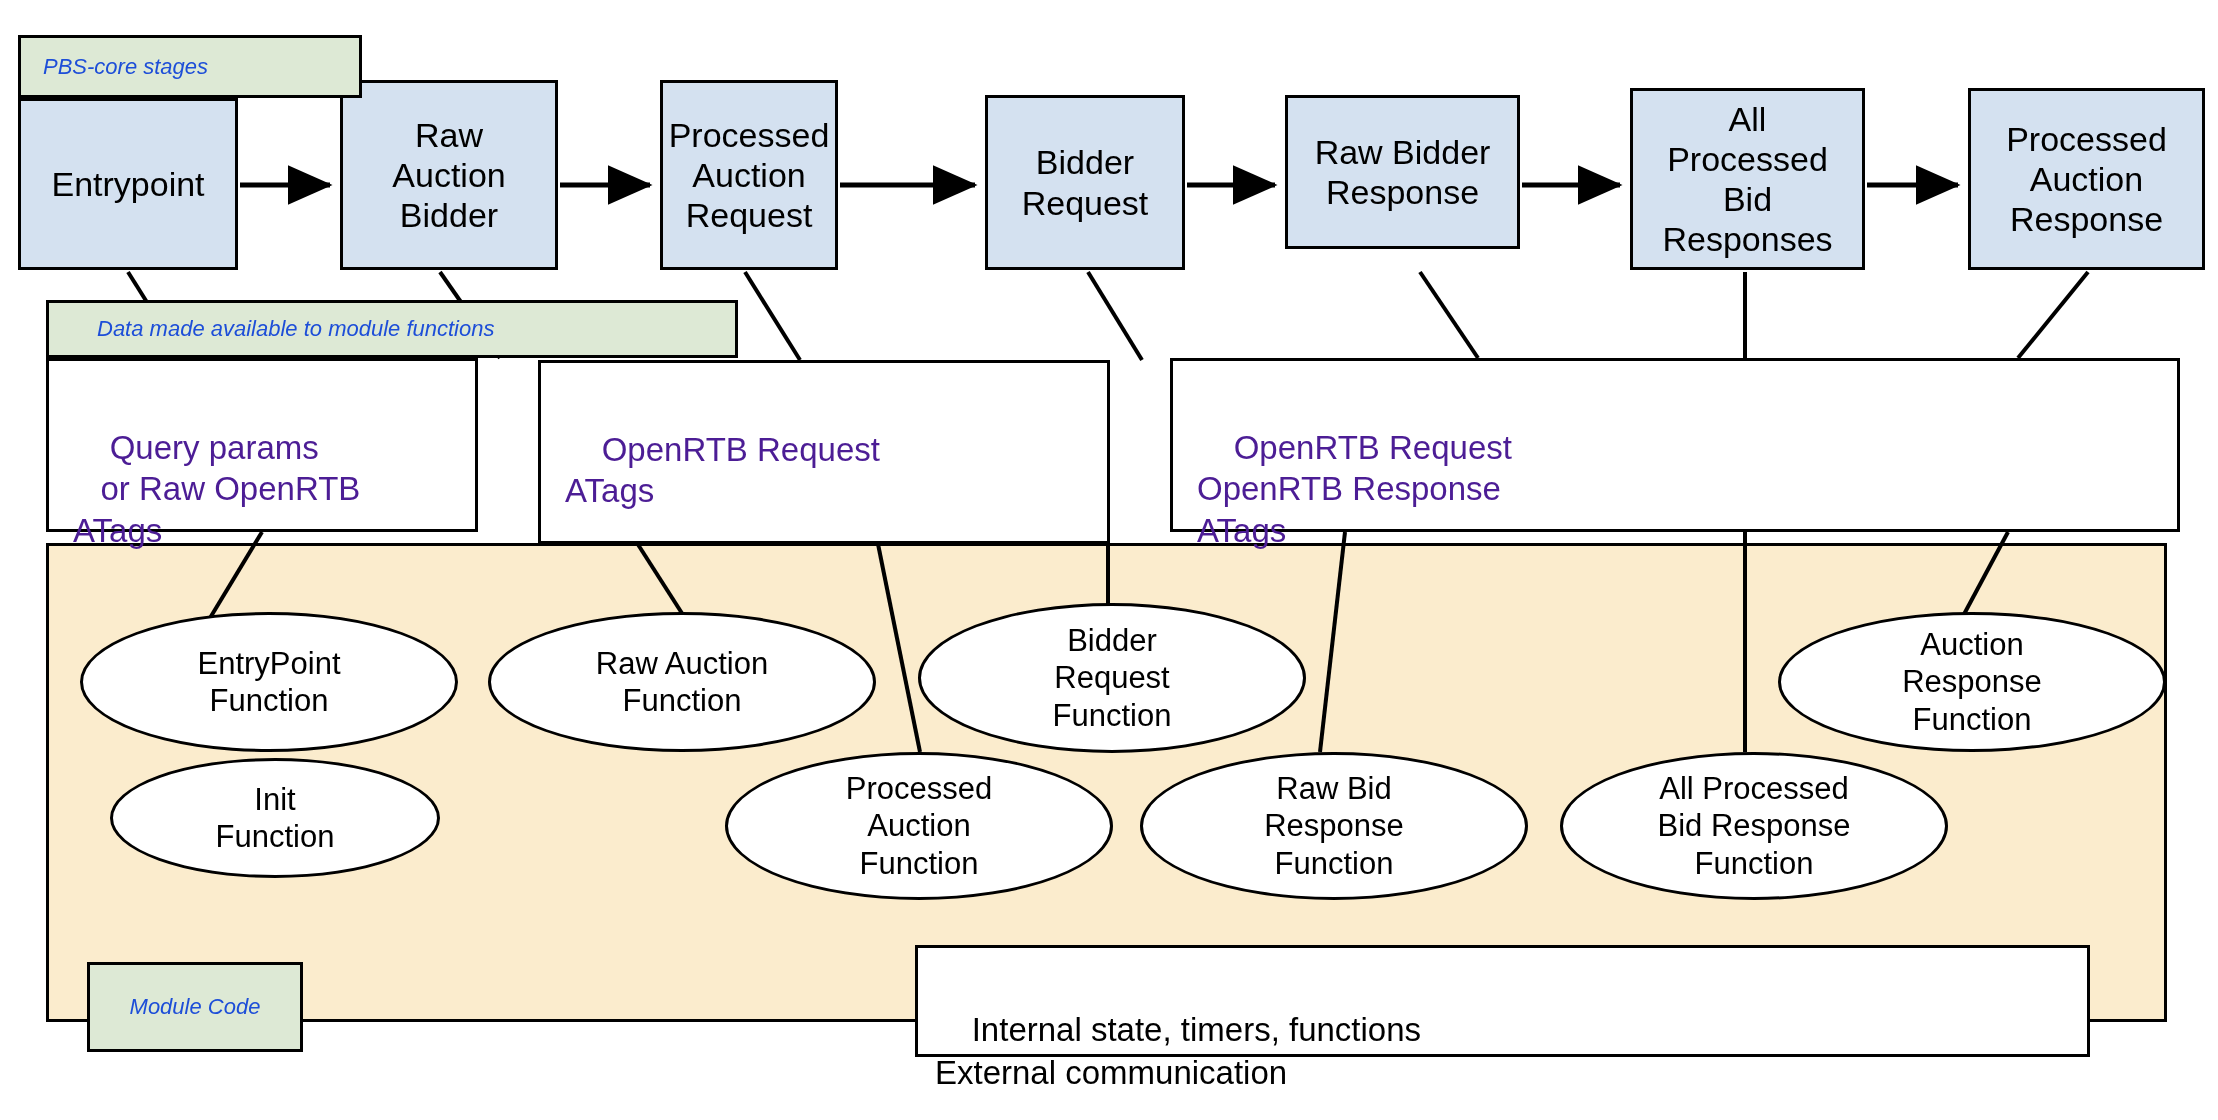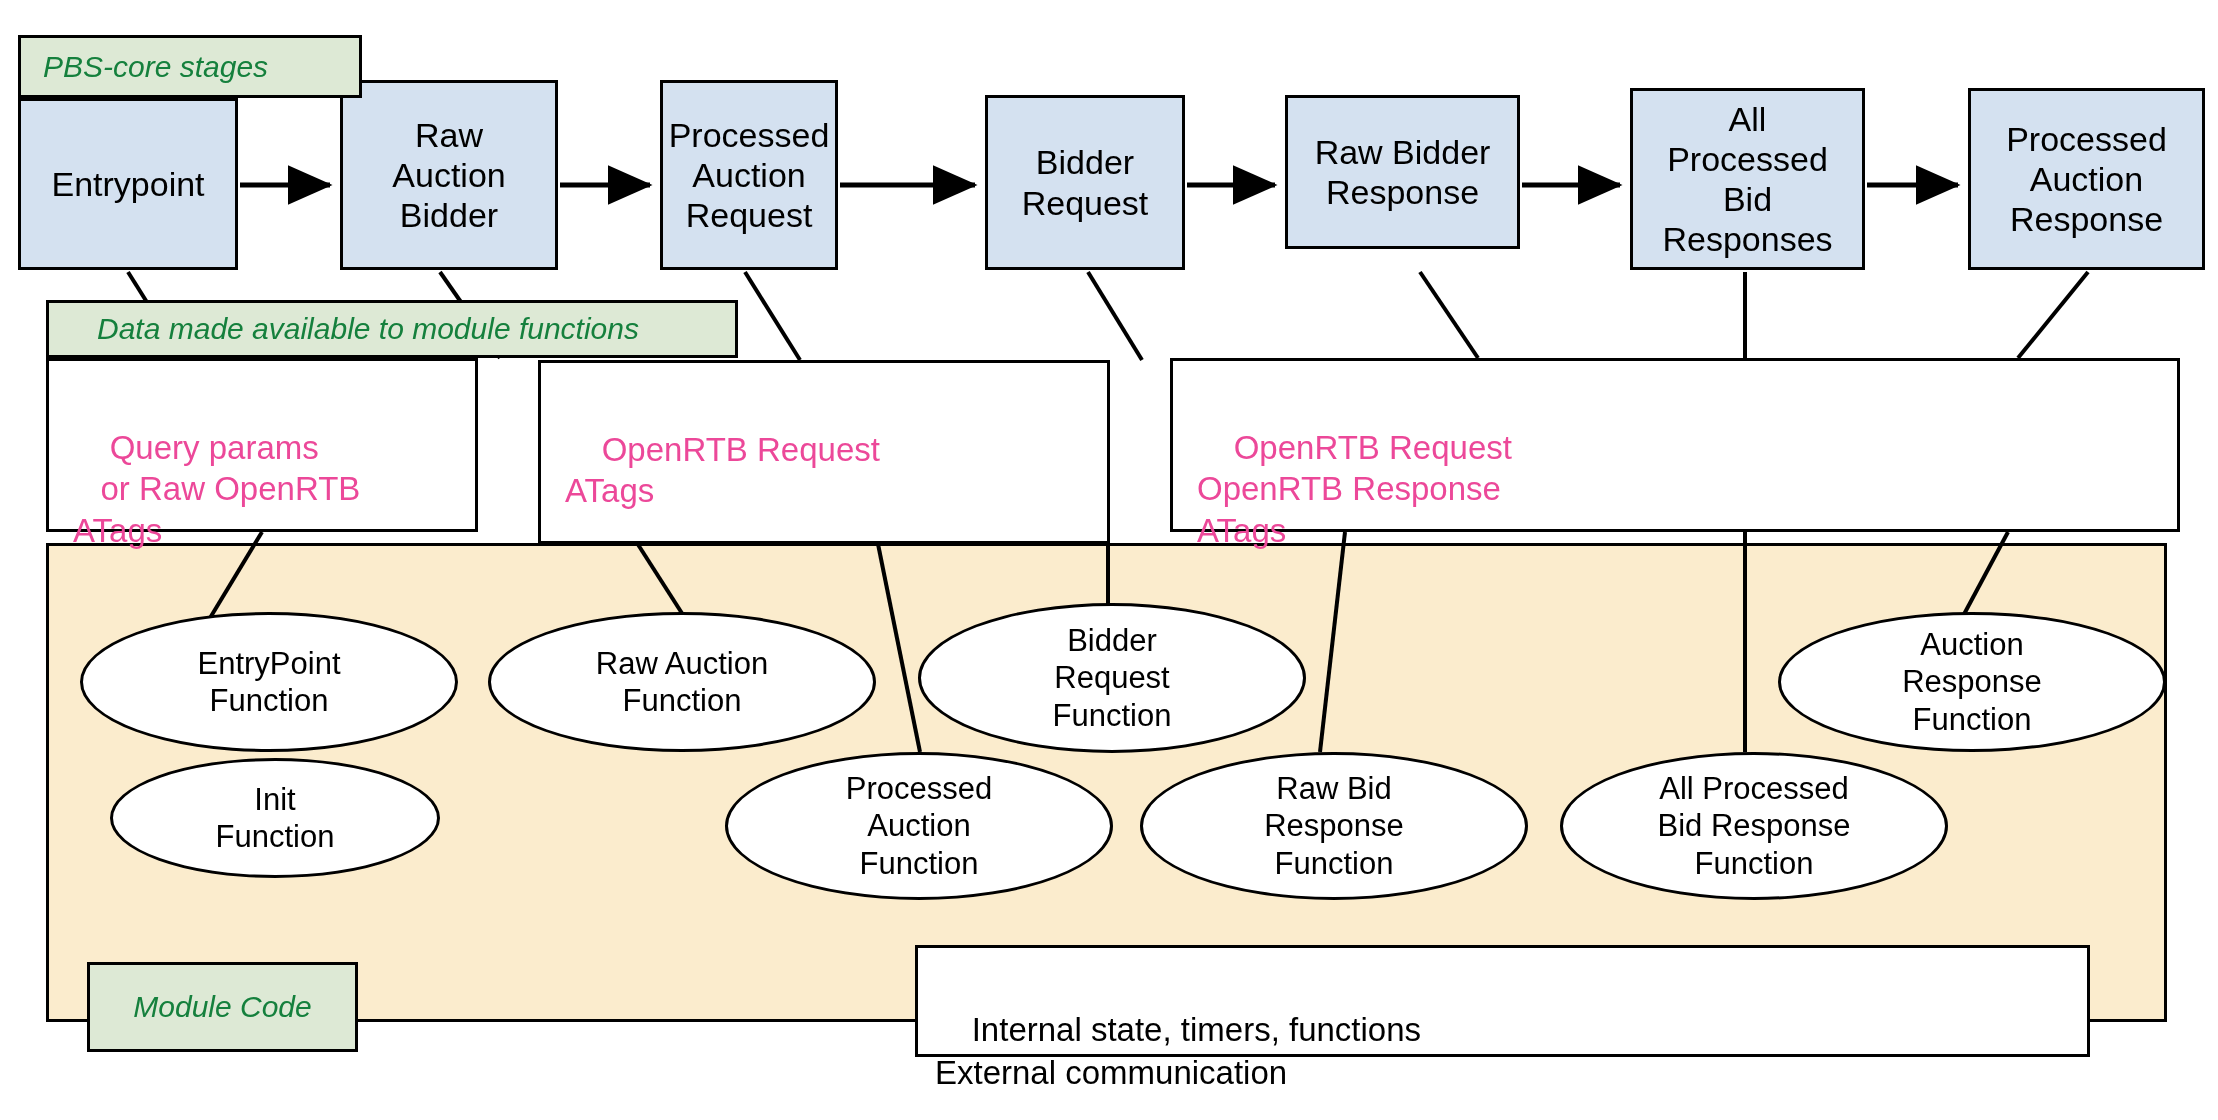--- a/index.html
+++ b/index.html
@@ -56,44 +56,44 @@
   }
 
   
   .data-box {
     position: absolute;
     background: #ffffff;
     border: 3px solid #000;
     box-sizing: border-box;
     font-size: 33px;
     line-height: 1.26;
-    color: #ec4899;
+    color: #4c1d95;
     z-index: 10;
     padding: 24px 0 0 24px;
     white-space: pre;
   }
 
   
   .caption-chip {
     position: absolute;
     background: #dde9d5;
     border: 3px solid #000;
     box-sizing: border-box;
     display: flex;
     align-items: center;
     font-style: italic;
-    font-size: 30px;
-    color: #15803d;
+    font-size: 22px;
+    color: #1d4ed8;
     z-index: 20;
     padding-left: 22px;
   }
 
   #chip-pbs   { left: 18px;  top: 35px;  width: 344px; height: 63px; }
   #chip-data  { left: 46px;  top: 300px; width: 692px; height: 58px; padding-left: 48px; }
-  #chip-module{ left: 87px;  top: 962px; width: 271px; height: 90px; justify-content: center; padding-left: 0; }
+  #chip-module{ left: 87px;  top: 962px; width: 216px; height: 90px; justify-content: center; padding-left: 0; }
 
   
   .fn-node {
     position: absolute;
     background: #ffffff;
     border: 3px solid #000;
     border-radius: 50%;
     box-sizing: border-box;
     display: flex;
     align-items: center;

